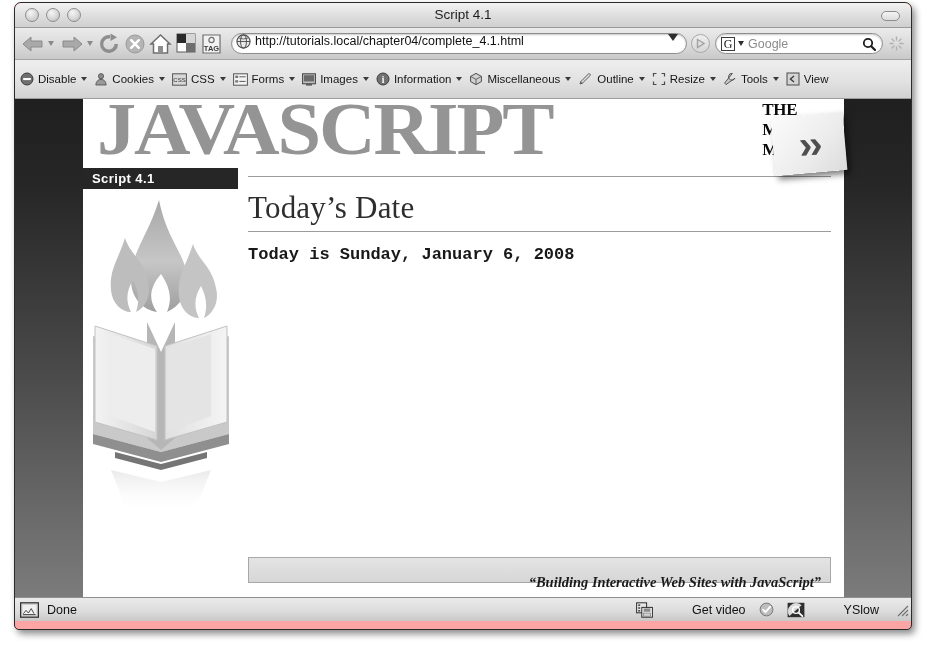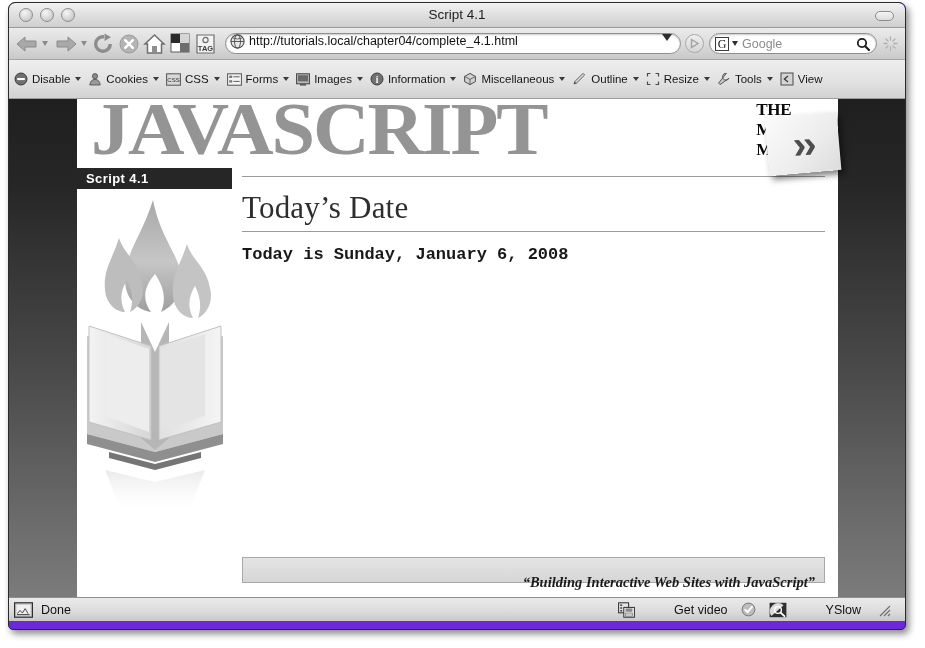--- a/index.html
+++ b/index.html
@@ -7,25 +7,25 @@
   html, body {
     width: 925px; height: 648px;
     background: #ffffff;
     font-family: "Liberation Sans", sans-serif;
     overflow: hidden;
   }
 
   
   #window {
     position: absolute;
-    left: 8px; top: 2px;
+    left: 14px; top: 2px;
     width: 898px; height: 628px;
     border: 1px solid #2b2b2b;
     border-radius: 7px 7px 5px 5px;
-    background: #6d28d9;
+    background: #fca5a5;
     overflow: hidden;
     box-shadow: 3px 4px 7px rgba(0,0,0,0.45);
   }
 
   
   #titlebar {
     position: relative;
     height: 25px;
     background: linear-gradient(to bottom, #f2f2f2 0%, #e2e2e2 42%, #cfcfcf 100%);
     border-bottom: 1px solid #9a9a9a;
@@ -273,21 +273,21 @@
     margin-top: 24px;
   }
 
   
   #statusbar {
     position: relative;
     height: 24px;
     background: linear-gradient(to bottom, #eaeaea 0%, #dddddd 55%, #c9c9c9 100%);
     border-top: 1px solid #8f8f8f;
     display: flex; align-items: center;
-    padding: 0 14px 0 5px;
+    padding: 0 2px 0 5px;
   }
   #status-left { display: flex; align-items: center; flex: 1; }
   #status-text {
     font-size: 12.5px; color: #111; margin-left: 8px;
     font-family: "Liberation Sans", sans-serif;
   }
   #status-right { display: flex; align-items: center; }
   .status-item { display: flex; align-items: center; margin-right: 13px; gap: 32px; }
   .status-label { font-size: 12.5px; color: #111; margin-left: 7px; }
   #grip { width: 15px; height: 15px; margin-left: 2px; }

